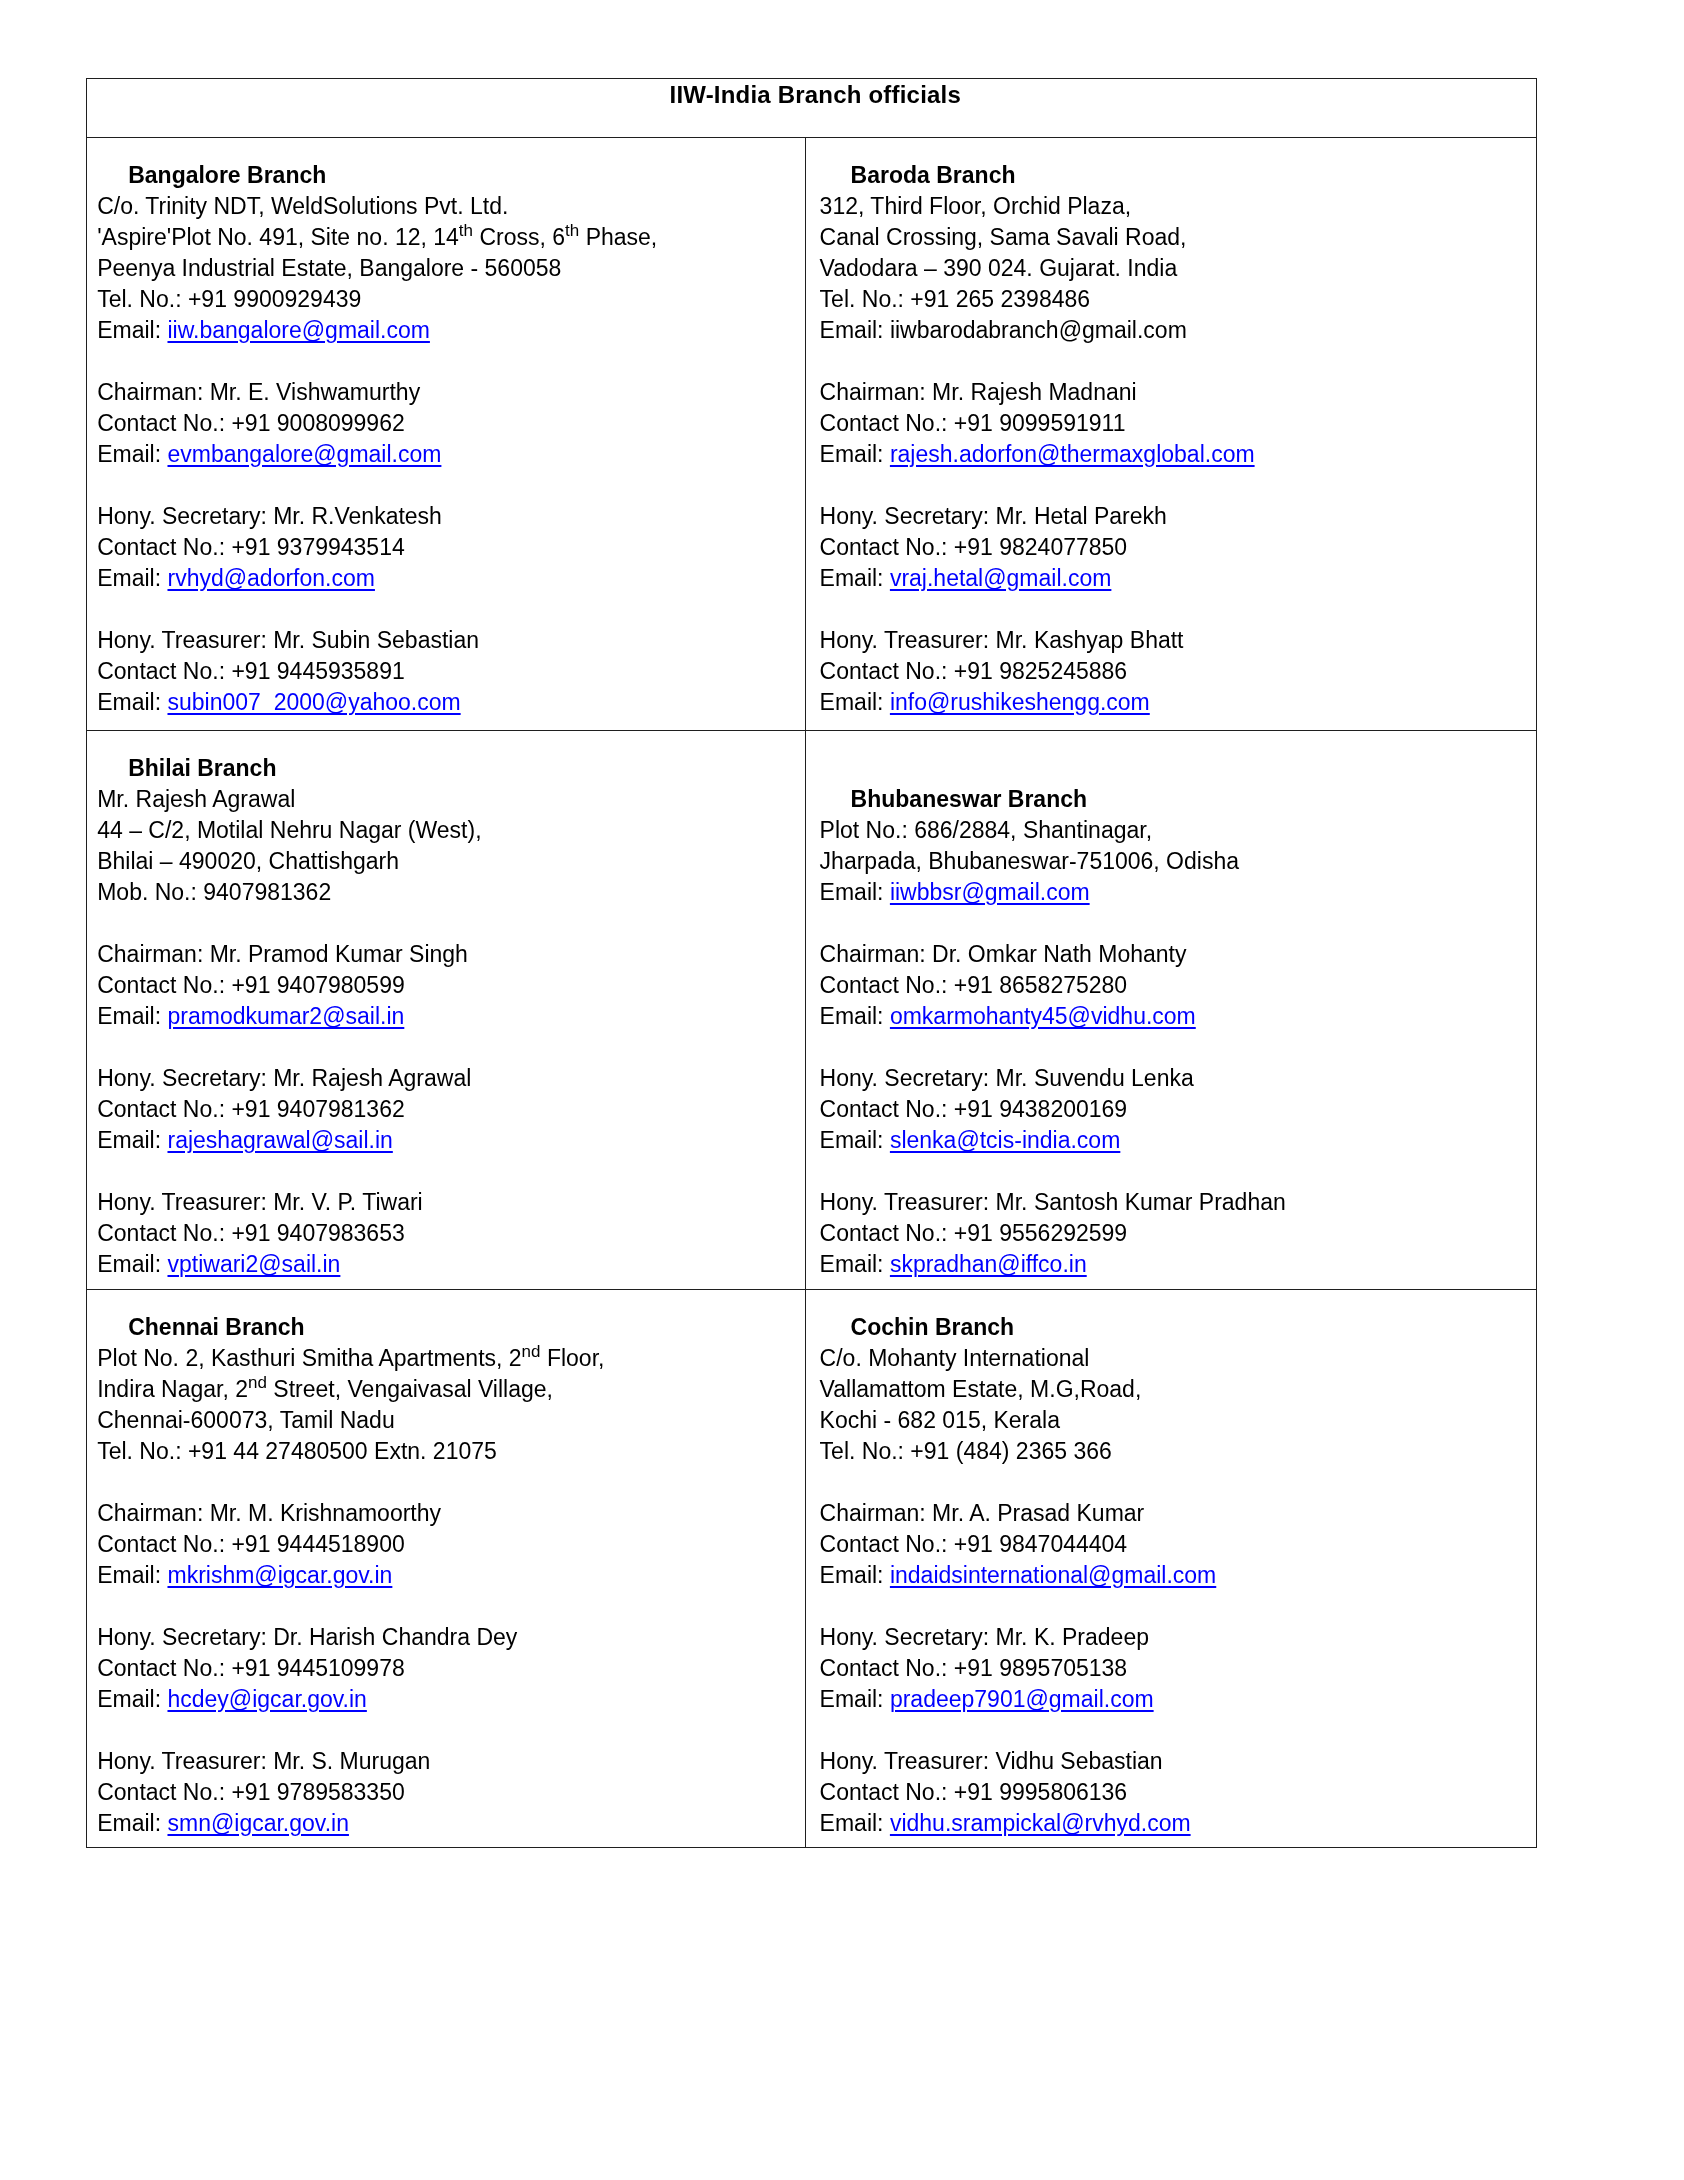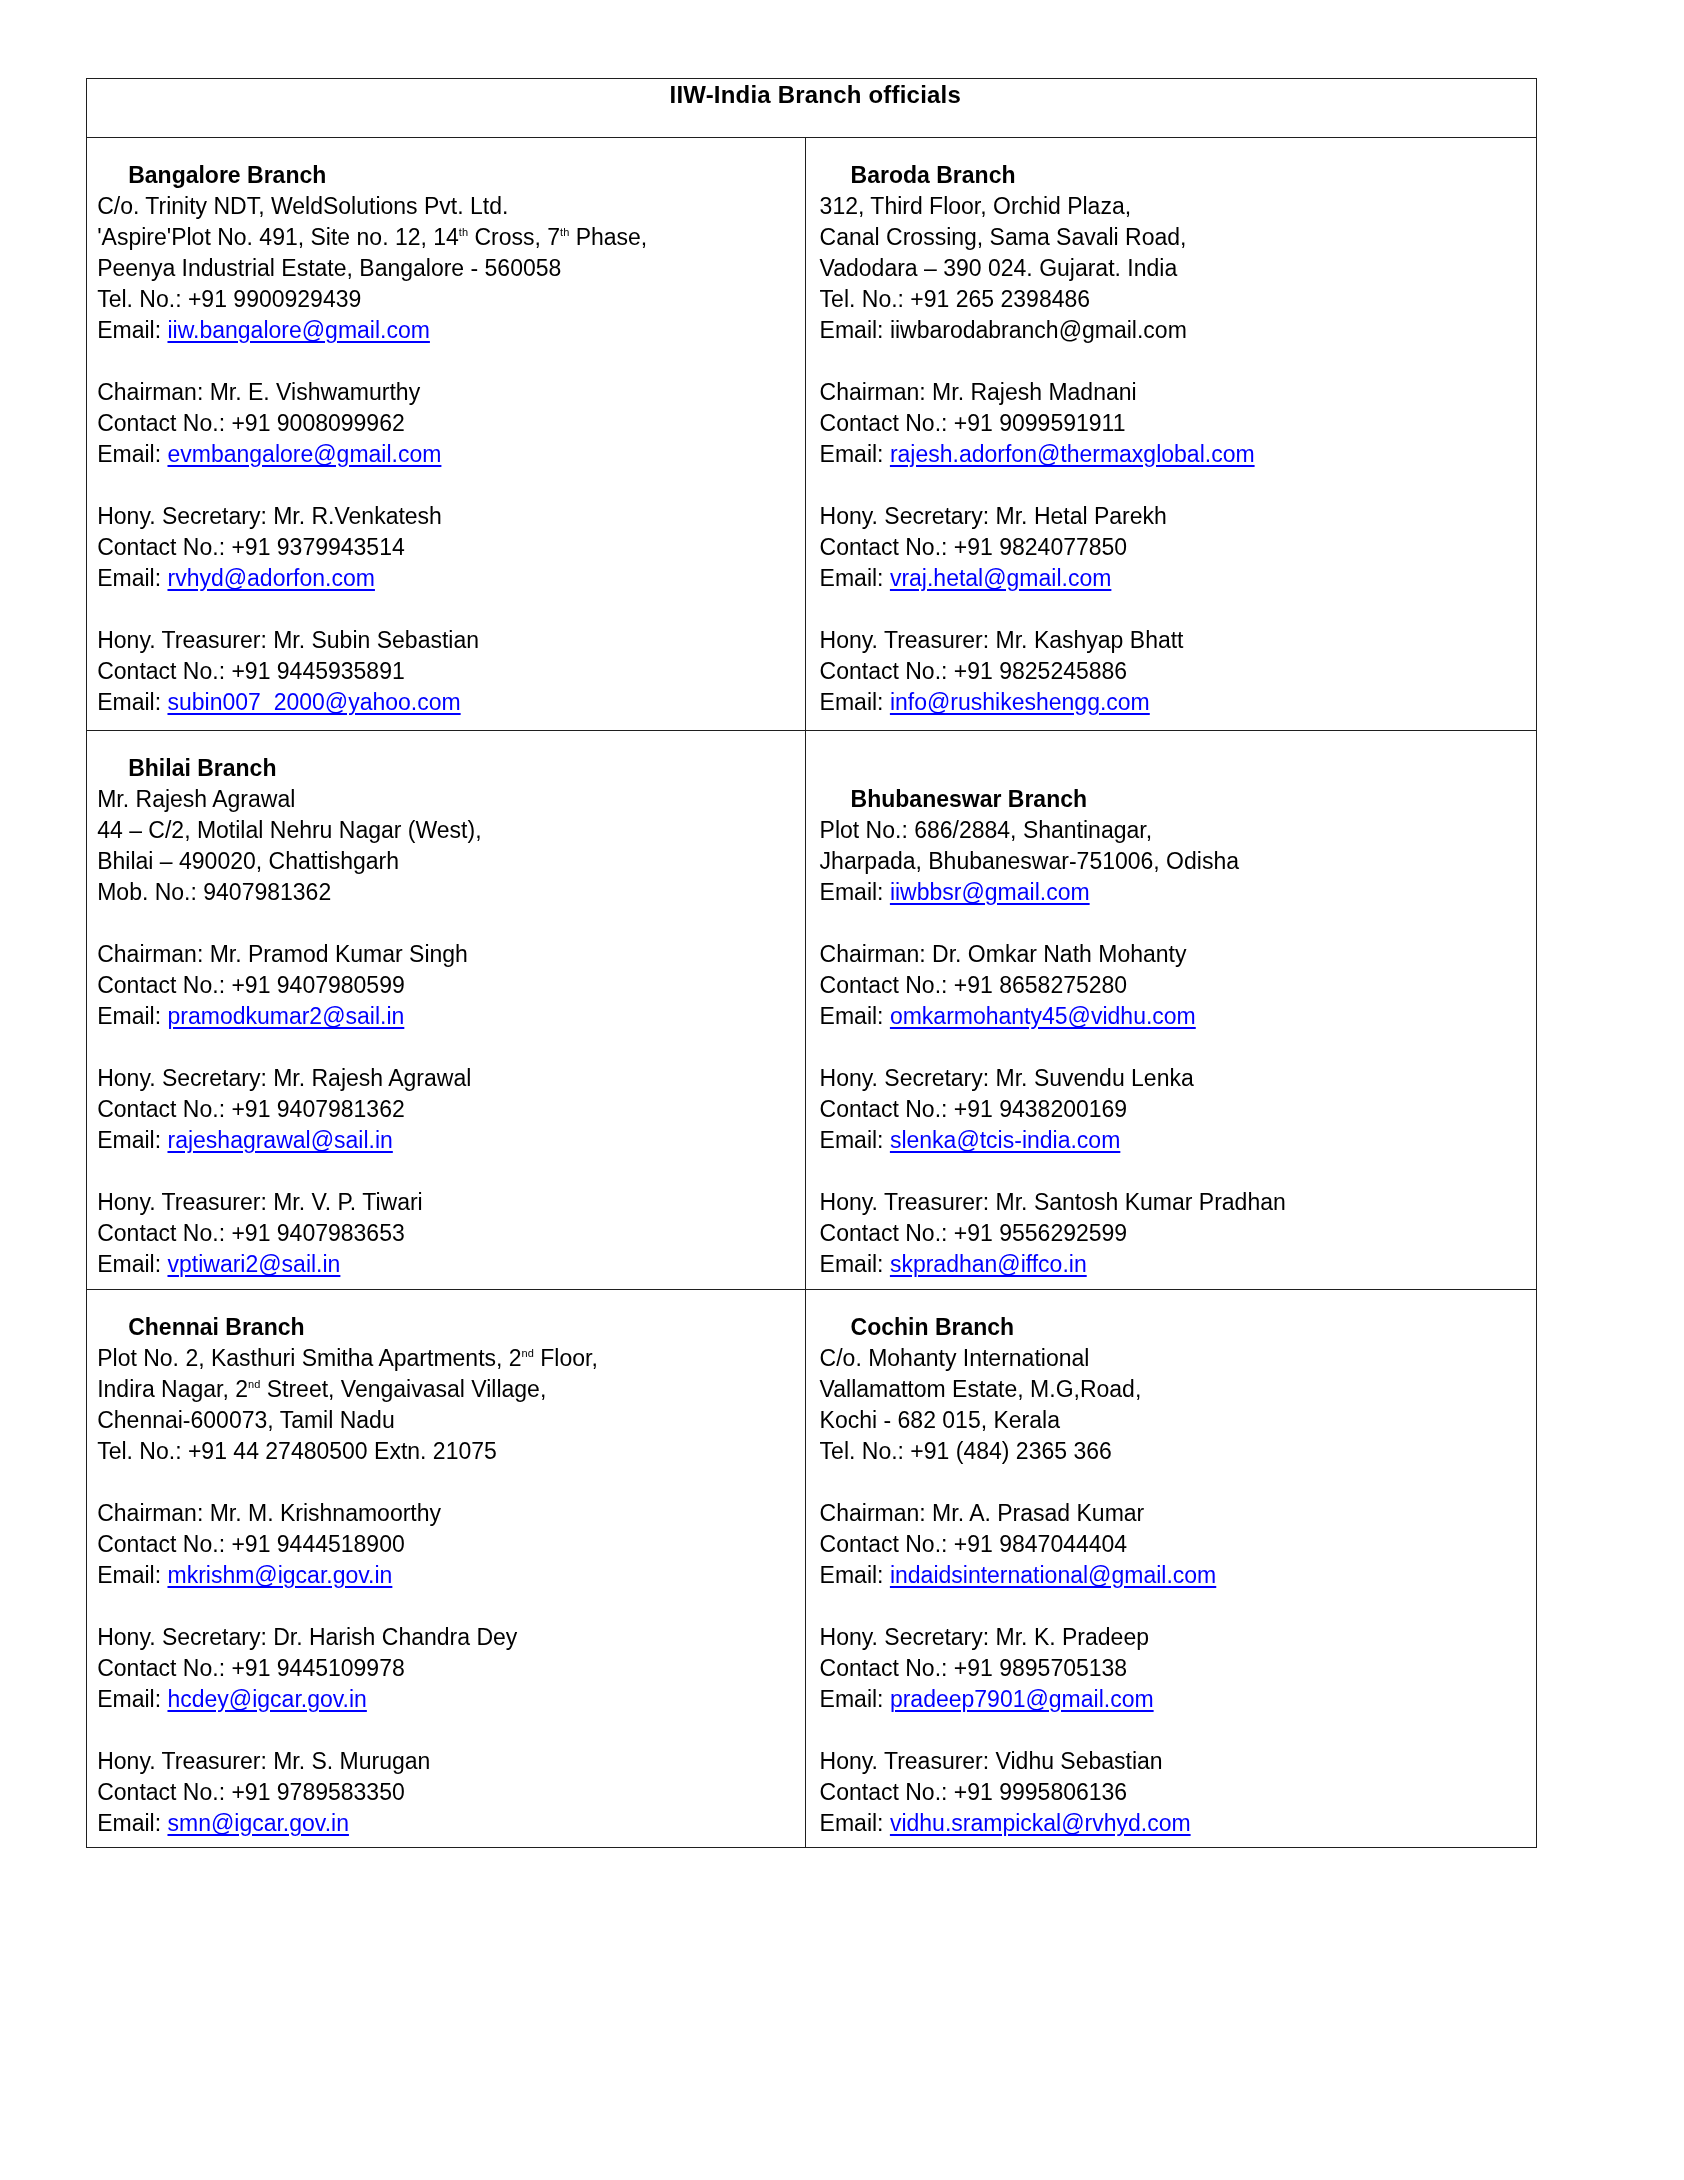--- a/index.html
+++ b/index.html
@@ -32,21 +32,21 @@
   }
   td.branch-cell {
     padding: 22px 12px 8.5px 10.2px;
     font-size: 23px; line-height: 31px;
     font-weight: 400;
   }
   td.branch-cell.right { padding-left: 13.6px; }
   .branch-title { font-weight: 700; margin-left: 31px; }
   .line { white-space: nowrap; }
   .blank-line { height: 31px; }
-  sup.ord { font-size: 11px; line-height: 0; vertical-align: super; }
+  sup.ord { font-size: 17px; line-height: 0; vertical-align: super; }
   a.email {
     color: var(--link-color, #0000ff);
     text-decoration-thickness: 1.7px;
     text-underline-offset: 3.4px;
     cursor: pointer;
   }
 </style>
 </head>
 <body>
 
@@ -59,21 +59,21 @@
     <thead>
       <tr>
         <th colspan="2" class="title-cell">IIW-India Branch officials</th>
       </tr>
     </thead>
     <tbody id="branches-body">
         <tr style="height: 593px;">
           <td class="branch-cell">
             <div class="branch-title line">Bangalore Branch</div>
             <div class="line"><span>C/o. Trinity NDT, WeldSolutions Pvt. Ltd.</span></div>
-            <div class="line"><span>'Aspire'Plot No. 491, Site no. 12, 14</span><sup class="ord">th</sup><span> Cross, 7</span><sup class="ord">th</sup><span> Phase,</span></div>
+            <div class="line"><span>'Aspire'Plot No. 491, Site no. 12, 14</span><sup class="ord">th</sup><span> Cross, 6</span><sup class="ord">th</sup><span> Phase,</span></div>
             <div class="line"><span>Peenya Industrial Estate, Bangalore - 560058</span></div>
             <div class="line"><span>Tel. No.: +91 9900929439</span></div>
             <div class="line"><span>Email: </span><a class="email" href="#">iiw.bangalore@gmail.com</a></div>
             <div class="blank-line"></div>
             <div class="line"><span>Chairman: Mr. E. Vishwamurthy</span></div>
             <div class="line"><span>Contact No.: +91 9008099962</span></div>
             <div class="line"><span>Email: </span><a class="email" href="#">evmbangalore@gmail.com</a></div>
             <div class="blank-line"></div>
             <div class="line"><span>Hony. Secretary: Mr. R.Venkatesh</span></div>
             <div class="line"><span>Contact No.: +91 9379943514</span></div>

